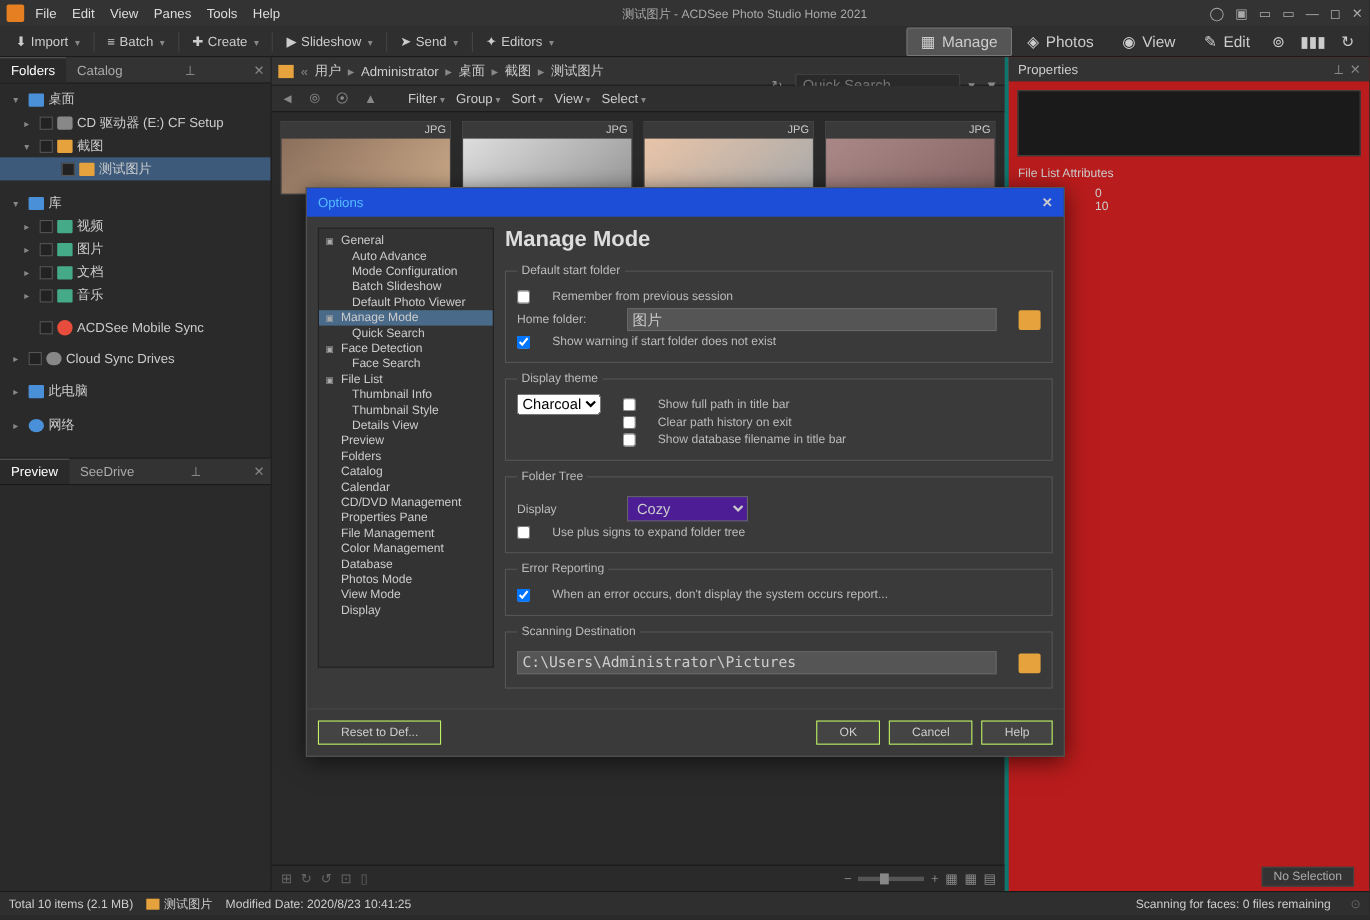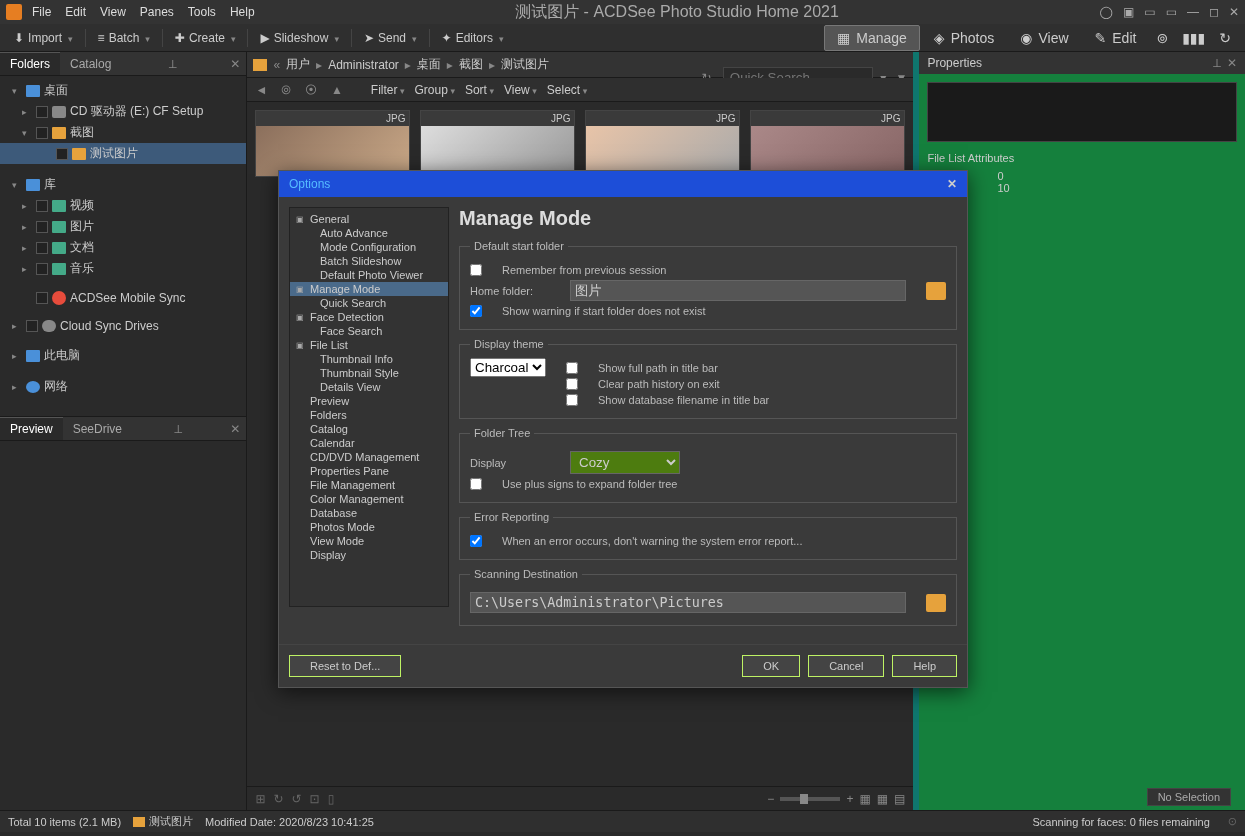--- a/index.html
+++ b/index.html
@@ -1,20 +1,20 @@
 <!DOCTYPE html>
 <html><head>
 <meta charset="utf-8">
 <style>
 * { margin: 0; padding: 0; box-sizing: border-box; font-family: "Segoe UI", Tahoma, sans-serif; }
 body { background: #2a2a2a; color: #ccc; font-size: 12px; width: 1245px; height: 836px; overflow: hidden; position: relative; }
 .titlebar { height: 24px; background: #333; display: flex; align-items: center; padding: 0 6px; }
 .titlebar .app-icon { width: 16px; height: 16px; background: #e67e22; border-radius: 2px; margin-right: 10px; }
 .titlebar .menus { display: flex; gap: 14px; color: #ddd; }
-.titlebar .title { flex: 1; text-align: center; color: #aaa; font-size: 16px; }
+.titlebar .title { flex: 1; text-align: center; color: #aaa; font-size: 11px; }
 .titlebar .win-controls { display: flex; gap: 10px; color: #aaa; align-items: center; }
 .titlebar .win-controls span { cursor: pointer; }
 .toolbar { height: 28px; background: #2f2f2f; border-bottom: 1px solid #1a1a1a; display: flex; align-items: center; padding: 0 8px; gap: 4px; }
 .toolbar .tbtn { display: flex; align-items: center; gap: 4px; padding: 2px 6px; color: #ccc; cursor: pointer; }
 .toolbar .tbtn .caret::after { content: "▾"; color: #888; font-size: 9px; margin-left: 2px; }
 .toolbar .sep { width: 1px; height: 18px; background: #444; margin: 0 2px; }
 .mode-tabs { margin-left: auto; display: flex; gap: 2px; align-items: center; }
 .mode-tabs .mtab { padding: 4px 12px; color: #ccc; display: flex; align-items: center; gap: 6px; cursor: pointer; font-size: 14px; }
 .mode-tabs .mtab.active { background: #555; border: 1px solid #777; border-radius: 2px; }
 .main { display: flex; height: 758px; }
@@ -44,21 +44,21 @@
 .breadcrumb .search { margin-left: auto; margin-top: 25px; }
 .breadcrumb input { background: #2a2a2a; border: 1px solid #444; color: #ccc; padding: 2px 6px; width: 150px; }
 .filterbar { height: 24px; background: #2f2f2f; border-bottom: 1px solid #1a1a1a; display: flex; align-items: center; padding: 0 6px; gap: 10px; color: #ccc; }
 .filterbar .navbtn { color: #888; cursor: pointer; padding: 0 2px; }
 .filterbar .fdrop { cursor: pointer; }
 .filterbar .fdrop::after { content: " ▾"; color: #888; font-size: 9px; }
 .thumbs { flex: 1; padding: 8px; display: flex; gap: 10px; align-items: flex-start; }
 .thumb { width: 155px; background: #333; border: 1px solid #444; }
 .thumb .tbar { display: flex; justify-content: flex-end; padding: 2px 4px; font-size: 10px; color: #ccc; background: #3a3a3a; }
 .thumb .timg { height: 50px; background: linear-gradient(135deg, #8b6f5c, #c9a887); }
-.right-panel { width: 335px; background: #15803d; border-left: 6px solid #0f766e; }
+.right-panel { width: 335px; background: #b91c1c; border-left: 4px solid #0f766e; }
 .right-panel .rheader { background: #333; padding: 4px 8px; display: flex; align-items: center; }
 .right-panel .rheader .pin { margin-left: auto; color: #888; }
 .right-panel .rbody { padding: 8px; font-family: monospace; font-size: 11px; }
 .right-panel .blackbox { background: #1a1a1a; border: 1px solid #444; height: 60px; margin-bottom: 10px; }
 .statusbar { height: 22px; background: #2f2f2f; border-top: 1px solid #1a1a1a; display: flex; align-items: center; padding: 0 8px; gap: 12px; font-size: 11px; color: #ccc; }
 .statusbar .sfolder { display: flex; align-items: center; gap: 4px; }
 .statusbar .sficon { width: 12px; height: 10px; background: #e6a23c; }
 .statusbar .right { margin-left: auto; }
 .bottombar { height: 24px; background: #2a2a2a; border-top: 1px solid #1a1a1a; display: flex; align-items: center; padding: 0 8px; justify-content: space-between; }
 .bottombar .tools { display: flex; gap: 8px; color: #666; }
@@ -80,21 +80,21 @@
 .opt-row.selected { background: #4a6a8a; }
 .opt-row .oarrow { width: 10px; font-size: 8px; color: #aaa; }
 .opt-row.child { padding-left: 30px; }
 .opt-content { flex: 1; }
 .opt-content h2 { color: #ddd; font-size: 20px; font-weight: bold; margin-bottom: 10px; }
 fieldset { border: 1px solid #555; margin-bottom: 8px; padding: 8px 10px; font-family: monospace; font-size: 11px; color: #bbb; }
 fieldset legend { padding: 0 4px; color: #bbb; }
 .frow { display: flex; align-items: center; gap: 20px; margin: 4px 0; }
 .frow input[type=checkbox] { width: 12px; height: 12px; }
 .frow input[type=text] { background: #555; border: 1px solid #666; color: #ccc; padding: 2px 4px; flex: 1; font-family: monospace; }
-.frow select { background: #4d7c0f; border: 1px solid #666; color: #ccc; padding: 2px 4px; width: 110px; }
+.frow select { background: #4c1d95; border: 1px solid #666; color: #ccc; padding: 2px 4px; width: 110px; }
 .frow .browse { width: 20px; height: 18px; background: #e6a23c; border-radius: 2px; cursor: pointer; }
 .frow label { min-width: 80px; }
 .dialog-footer { display: flex; padding: 10px; gap: 8px; border-top: 1px solid #444; }
 .dialog-footer button { background: #444; border: 1px solid #bef264; color: #ccc; padding: 4px 20px; cursor: pointer; font-size: 11px; }
 .dialog-footer .reset { margin-right: auto; }
 .display-theme-row { display: flex; gap: 20px; }
 .theme-checks { flex: 1; }
 </style>
 </head>
 <body>
@@ -490,21 +490,21 @@
           </div>
         <div class="frow">
             <input type="checkbox" style="">
             <span>Use plus signs to expand folder tree</span>
           </div>
       </fieldset>
       <fieldset>
         <legend>Error Reporting</legend>
         <div class="frow">
             <input type="checkbox" checked="" style="">
-            <span>When an error occurs, don't warning the system error report...</span>
+            <span>When an error occurs, don't display the system occurs report...</span>
           </div>
       </fieldset>
       <fieldset>
         <legend>Scanning Destination</legend>
         <div class="frow">
             <input type="text" value="C:\Users\Administrator\Pictures" style="">
             <span class="browse"></span>
           </div>
       </fieldset>
     </div>

